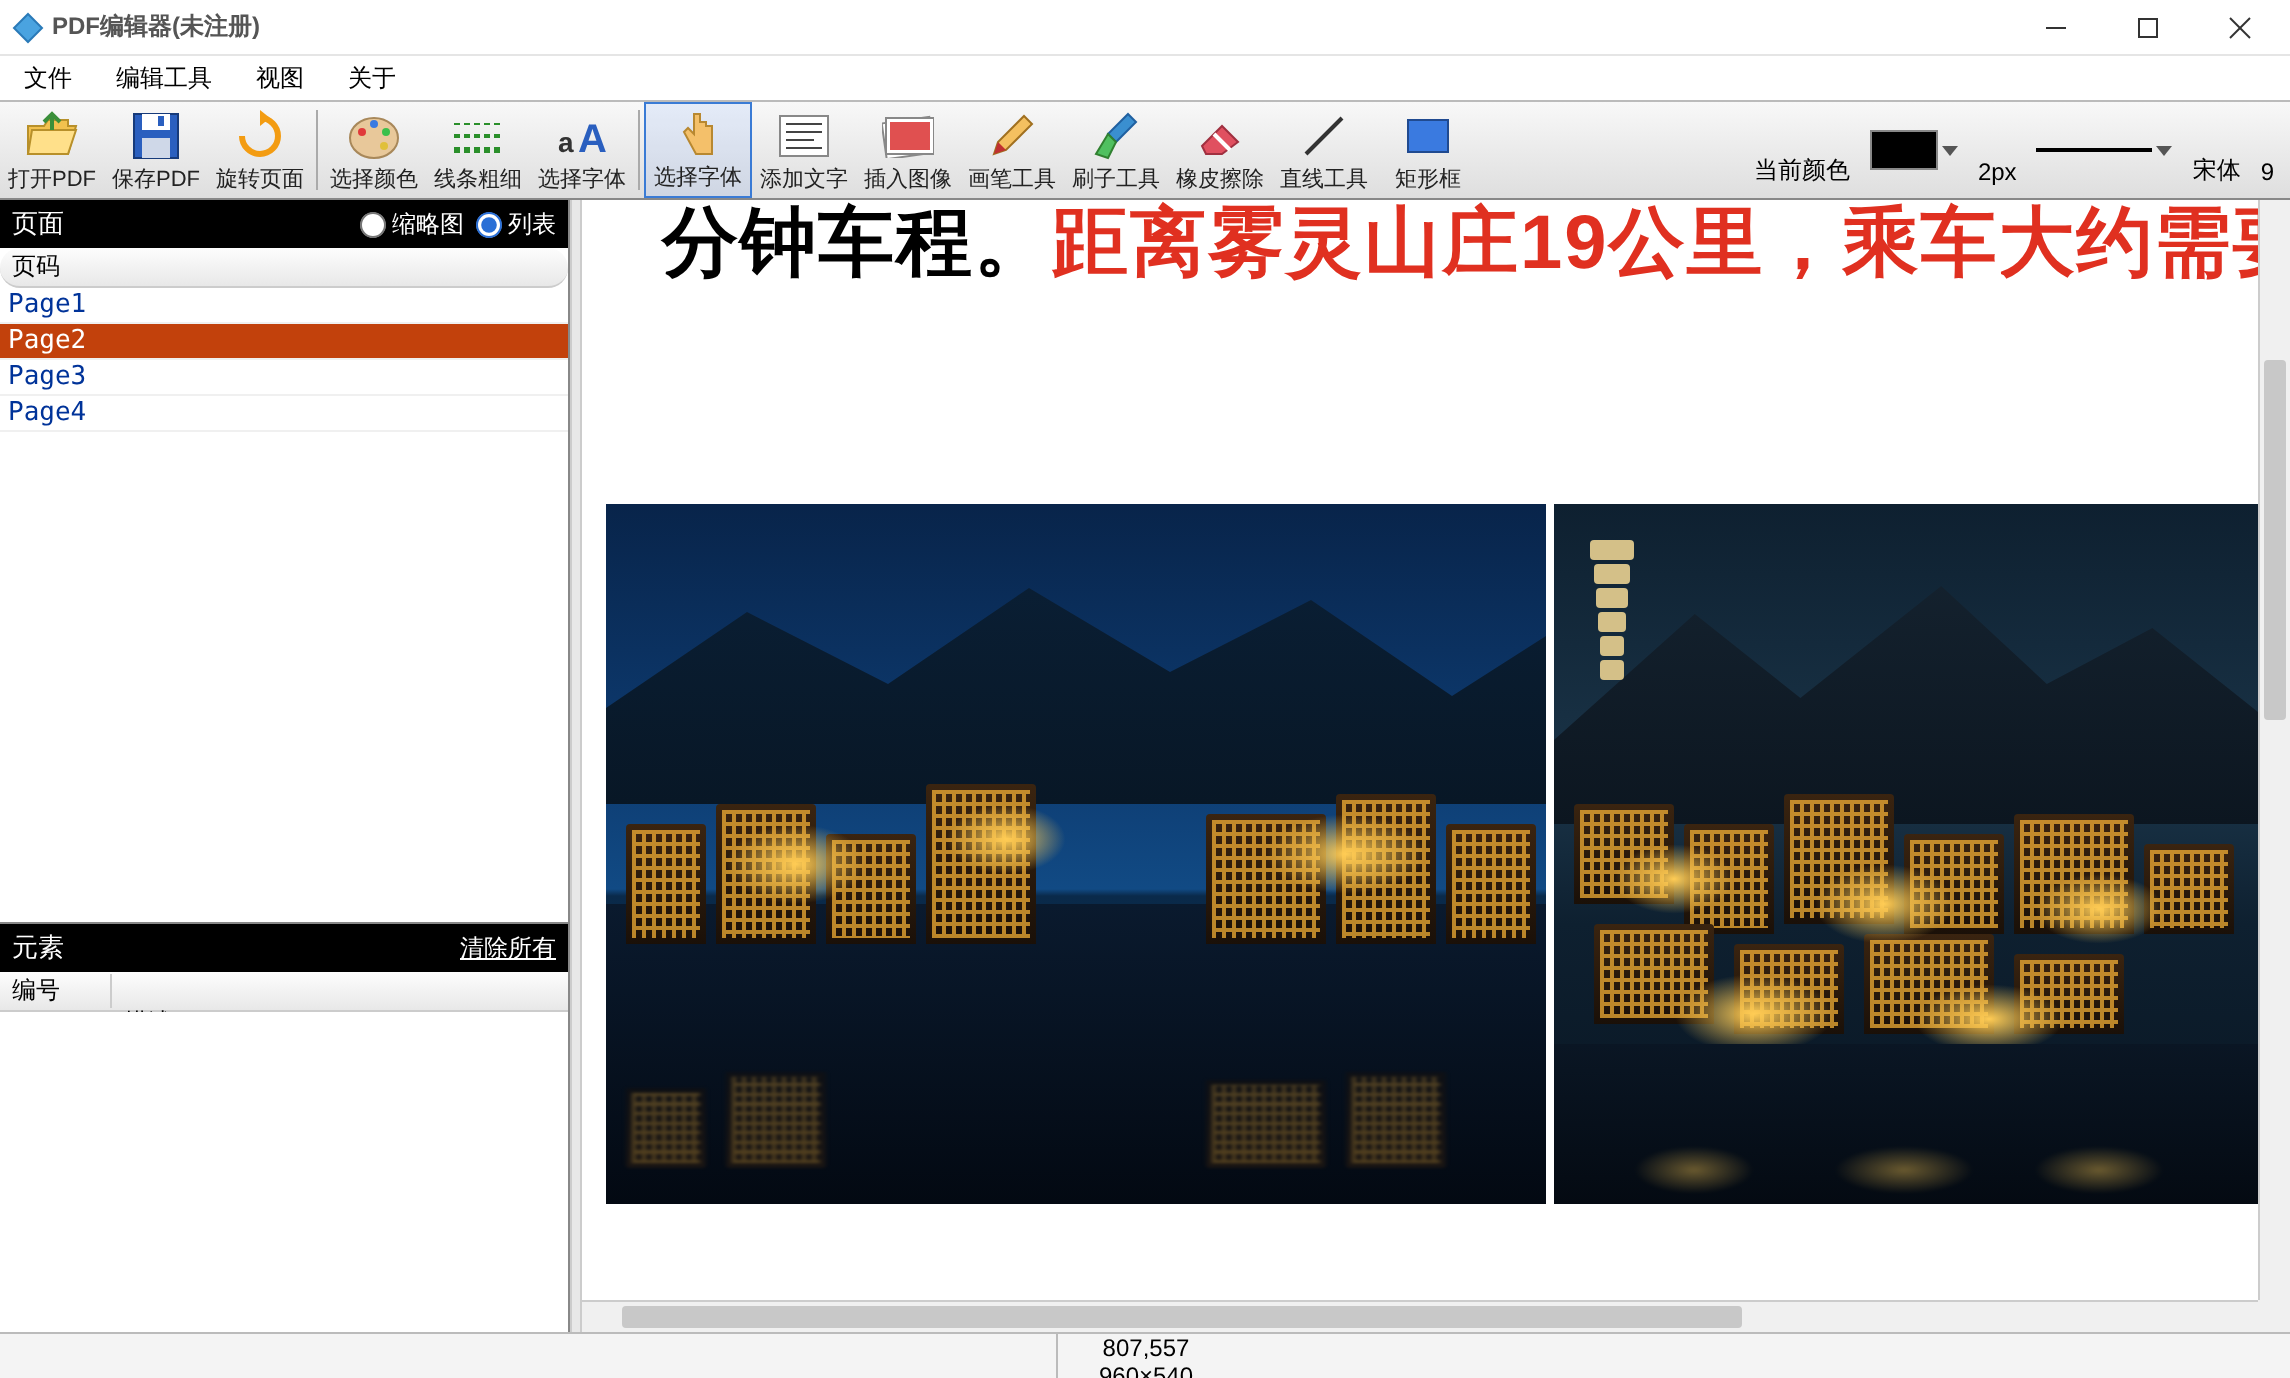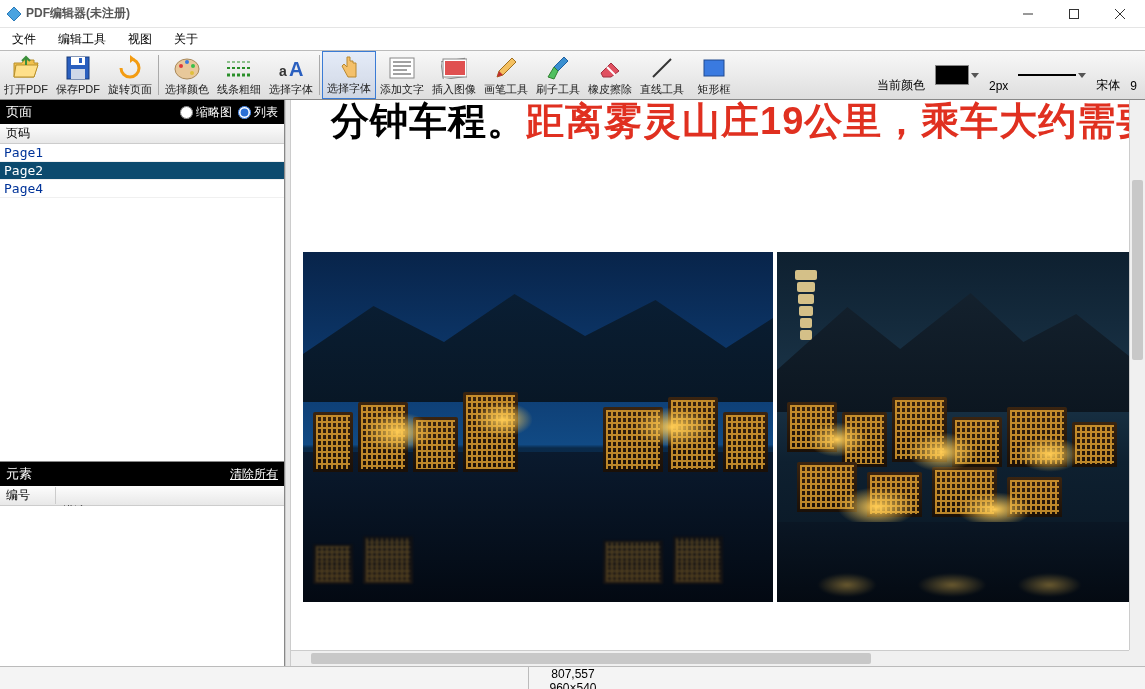--- a/index.html
+++ b/index.html
@@ -32,24 +32,24 @@
 
   
   .main { display: flex; height: calc(689px - 28px - 22px - 50px - 23px); }
   
   
   .left { width: 285px; display: flex; flex-direction: column; border-right: 1px solid #888; background: #fff; }
   .panel-hdr { height: 24px; background: #000; color: #fff; display: flex; align-items: center; padding: 0 6px; font-size: 13px; }
   .panel-hdr .spacer { flex: 1; }
   .panel-hdr label { display: flex; align-items: center; gap: 3px; font-size: 12px; margin-left: 6px; }
   .panel-hdr input[type=radio] { accent-color: #2a6fd6; width:13px; height:13px; }
-  .col-hdr { height: 20px; background: linear-gradient(#fdfdfd,#e8e8e8); border-bottom: 1px solid #ccc; display: flex; align-items: center; padding: 0 6px; font-size: 12px; color: #000; }
+  .col-hdr { height: 20px; background: linear-gradient(#fdfdfd,#e8e8e8); border-bottom: 1px solid #ccc; display: flex; align-items: center; padding: 0 6px; font-size: 12px; color: #000; border-radius: 10px; }
   .page-list { flex: 1; overflow: auto; background: #fff; font-family: SimSun, monospace; font-size: 13px; }
   .page-list .row { height: 18px; line-height: 18px; padding: 0 4px; border-bottom: 1px solid #f0f0f0; color: #003399; }
-  .page-list .row.sel { background: #0c4a6e; color: #fff; }
+  .page-list .row.sel { background: #c2410c; color: #fff; }
   .elem-panel { height: 205px; display: flex; flex-direction: column; border-top: 1px solid #888; }
   .elem-hdr { height: 24px; background: #000; color: #fff; display: flex; align-items: center; padding: 0 6px; font-size: 13px; }
   .elem-hdr .spacer { flex: 1; }
   .elem-hdr .link { text-decoration: underline; font-size: 12px; cursor: pointer; }
   .elem-cols { height: 20px; background: linear-gradient(#fdfdfd,#e8e8e8); border-bottom: 1px solid #ccc; display: flex; align-items: center; font-size: 12px; }
   .elem-cols .c1 { width: 56px; padding-left: 6px; border-right: 1px solid #ccc; }
   .elem-cols .c2 { flex: 1; padding-left: 6px; margin-top: 32px; }
   .elem-body { flex: 1; background: #fff; }
   
   
@@ -303,20 +303,21 @@
           <input type="radio" name="vm" checked="" style="">
           <span>列表</span>
         </label>
     </div>
     <div class="col-hdr">
       <span>页码</span>
     </div>
     <div class="page-list">
       <div class="row">Page1</div>
       <div class="row sel">Page2</div>
+      <div class="row">Page3</div>
       <div class="row">Page4</div>
     </div>
     <div class="elem-panel">
       <div class="elem-hdr">
         <span>元素</span>
         <span class="spacer"></span>
         <span class="link">清除所有</span>
       </div>
       <div class="elem-cols">
         <div class="c1">编号</div>

